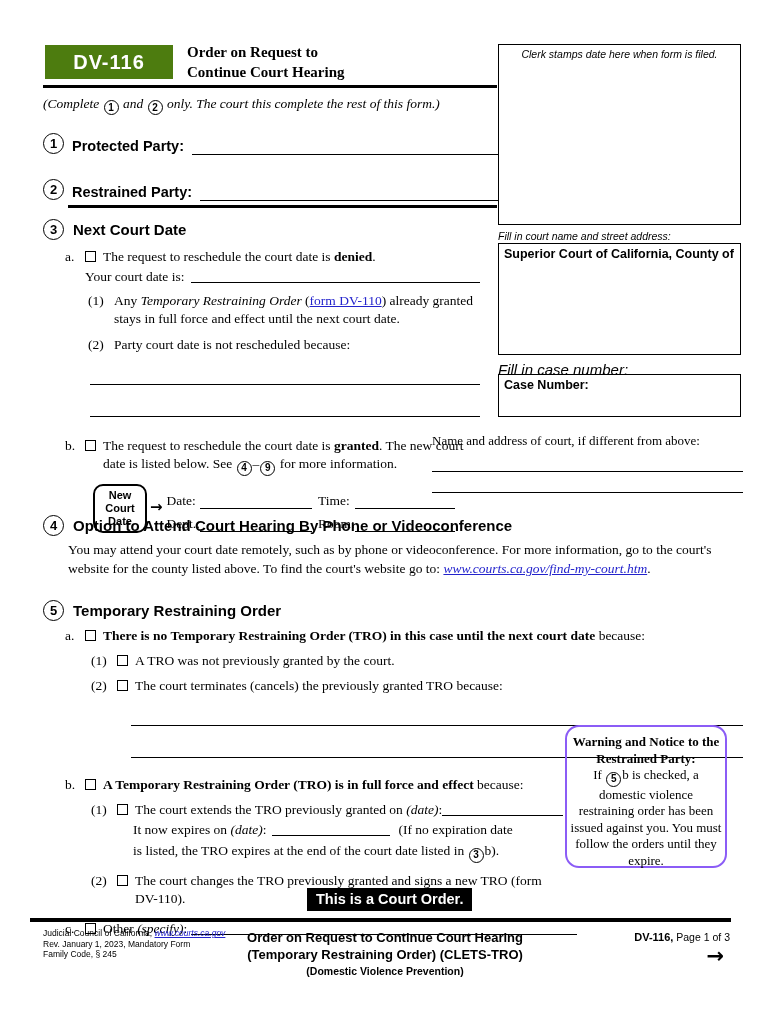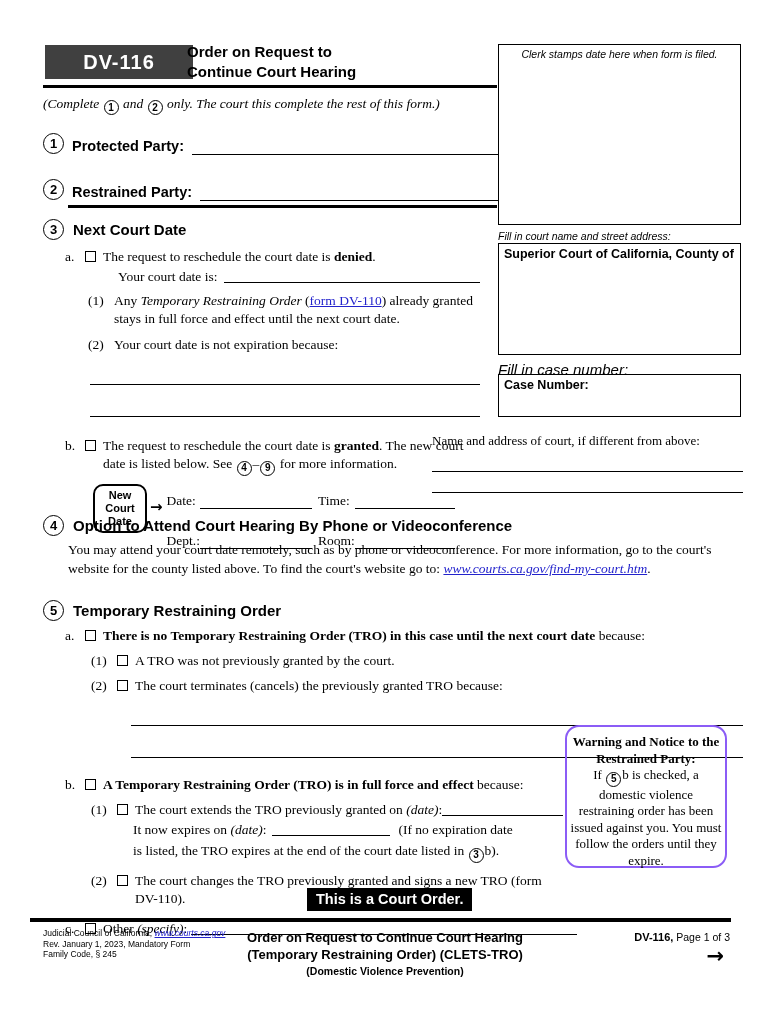--- a/index.html
+++ b/index.html
@@ -25,24 +25,24 @@
   .fill.grow { flex:1; }
 
   .row { display:flex; align-items:flex-start; font-size:13.5px; line-height:18px; }
   .prefix { display:inline-block; width:20px; flex-shrink:0; }
   .prefix.num { width:26px; }
 
   .sec-head { display:flex; align-items:center; gap:9px; }
   .sec-head h2 { font-family:"Liberation Sans", sans-serif; font-size:15px; font-weight:bold; }
 
   
-  .form-number-box { position:absolute; left:45px; top:45px; width:148px; height:34px;
-                     background:#404040; color:#fff; display:flex; align-items:center; justify-content:center;
+  .form-number-box { position:absolute; left:45px; top:45px; width:128px; height:34px;
+                     background:#4d7c0f; color:#fff; display:flex; align-items:center; justify-content:center;
                      font-family:"Liberation Sans", sans-serif; font-weight:bold; font-size:20px; letter-spacing:1px; }
-  .form-title { position:absolute; left:187px; top:42px; font-family:Liberation Sans, sans-serif;
+  .form-title { position:absolute; left:187px; top:42px; font-family:Liberation Serif, serif;
                 font-weight:bold; font-size:15px; line-height:20px; }
   .header-rule { position:absolute; left:43px; top:85px; width:454px; height:3px; background:#000; }
   .instruction { position:absolute; left:43px; top:96px; font-size:13.5px; font-style:italic; }
 
   
   .clerk-box { position:absolute; left:498px; top:44px; width:243px; height:181px;
                border:1.5px solid #000; text-align:center; padding-top:3px;
                font-family:"Liberation Sans", sans-serif; font-size:10.5px; font-style:italic; }
   .court-label { position:absolute; left:498px; top:230px; font-family:"Liberation Sans", sans-serif;
                  font-size:10.5px; font-style:italic; }
@@ -57,27 +57,27 @@
 
   
   .party-row { position:absolute; left:43px; width:455px; display:flex; align-items:flex-end; gap:8px; }
   .party-row .lab { font-family:"Liberation Sans", sans-serif; font-weight:bold; font-size:14.5px;
                     padding-bottom:1px;margin-top:12px; }
   .party-row .circle { margin-bottom:1px; }
   .divider { position:absolute; left:68px; top:205px; width:429px; height:3px; background:#000; }
 
   
   #section3 { position:absolute; left:43px; top:219px; width:437px; }
-  .ml22 { margin-left:22px; } .ml45 { margin-left:45px; } .ml47 { margin-left:47px; } .ml62 { margin-left:75px; }
+  .ml22 { margin-left:22px; } .ml45 { margin-left:45px; } .ml47 { margin-left:47px; } .ml62 { margin-left:42px; }
   .ncd { display:flex; align-items:flex-start; margin-top:8px; margin-left:50px; }
   .ncd-box { width:54px; border:2px solid #000; border-radius:10px; padding:3px 2px;
              text-align:center; font-family:"Liberation Sans", sans-serif; font-weight:bold;
              font-size:11px; line-height:13px; }
   .ncd-arrow { font-weight:bold; font-size:15px; margin:14px 4px 0 3px; font-family:"DejaVu Sans", sans-serif; }
-  .ncd-grid { display:grid; grid-template-columns:auto 112px auto 100px; row-gap:24px; margin-top:9px;
+  .ncd-grid { display:grid; grid-template-columns:auto 112px auto 100px; row-gap:7px; margin-top:9px;
               font-size:13.5px; }
   .ncd-grid .fill { height:16px; }
 
   #name-address { position:absolute; left:432px; top:433px; width:311px; font-size:13px; }
   #name-address .fill { display:block; height:16px; }
 
   
   #section4 { position:absolute; left:43px; top:515px; width:705px; }
   #section4 .body { margin:4px 0 0 25px; width:672px; font-size:13.5px; line-height:19px; }
   #section5 { position:absolute; left:43px; top:600px; width:710px; }
@@ -154,21 +154,21 @@
     <div class="row ml62 mt2">
       <span>Your court date is:</span>
       <span class="fill grow" style="margin-left:6px;"></span>
     </div>
     <div class="row ml45 mt6">
       <span class="prefix num">(1)</span>
       <div style="width:362px;"><span>Any </span><span class="i">Temporary Restraining Order</span><span> (</span><a class="lnk">form DV-110</a><span>) already granted stays in full force and effect until the next court date.</span></div>
     </div>
     <div class="row ml45 mt8">
       <span class="prefix num">(2)</span>
-      <div>Your court date is not expiration because:</div>
+      <div>Party court date is not rescheduled because:</div>
     </div>
     <div class="fill ml47 mt16" style="width:390px; display:block;"></div>
     <div class="fill ml47" style="width:390px; display:block; margin-top:17px;"></div>
     <div class="row ml22 mt20">
       <span class="prefix">b.</span>
       <span class="checkbox"></span>
       <div style="width:378px;"><span>The request to reschedule the court date is </span><span class="b">granted</span><span>. The new court date is listed below. See </span><span class="circle sm">4</span><span>–</span><span class="circle sm">9</span><span> for more information.</span></div>
     </div>
     <div class="ncd">
       <div class="ncd-box">

